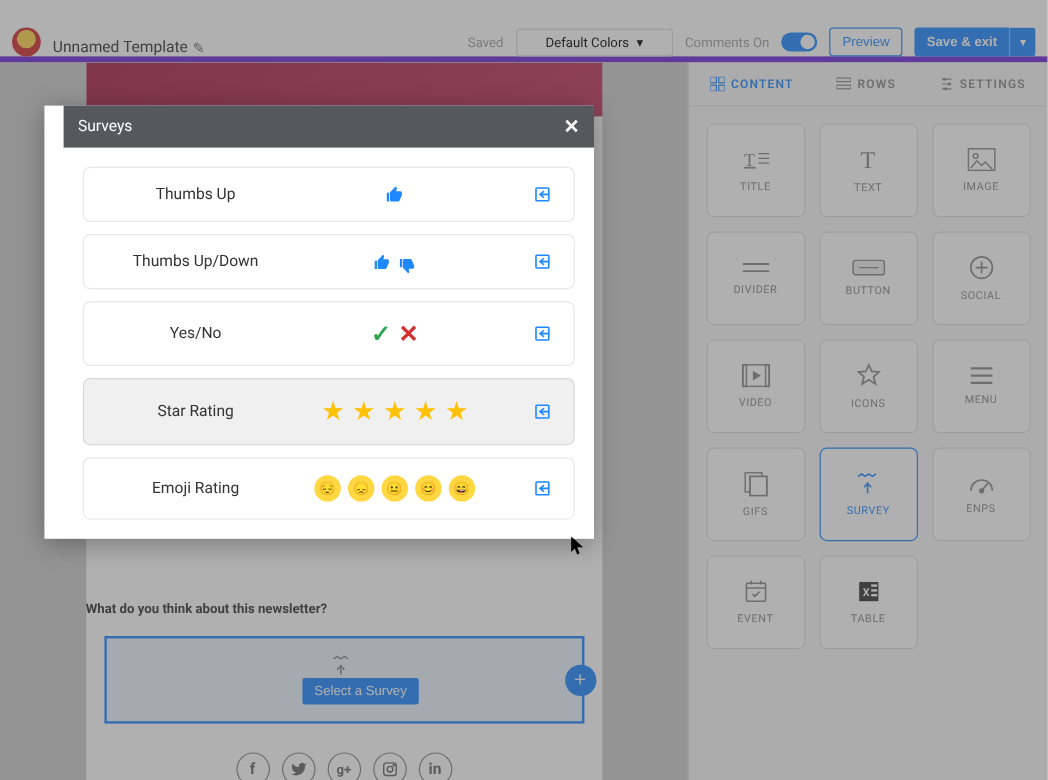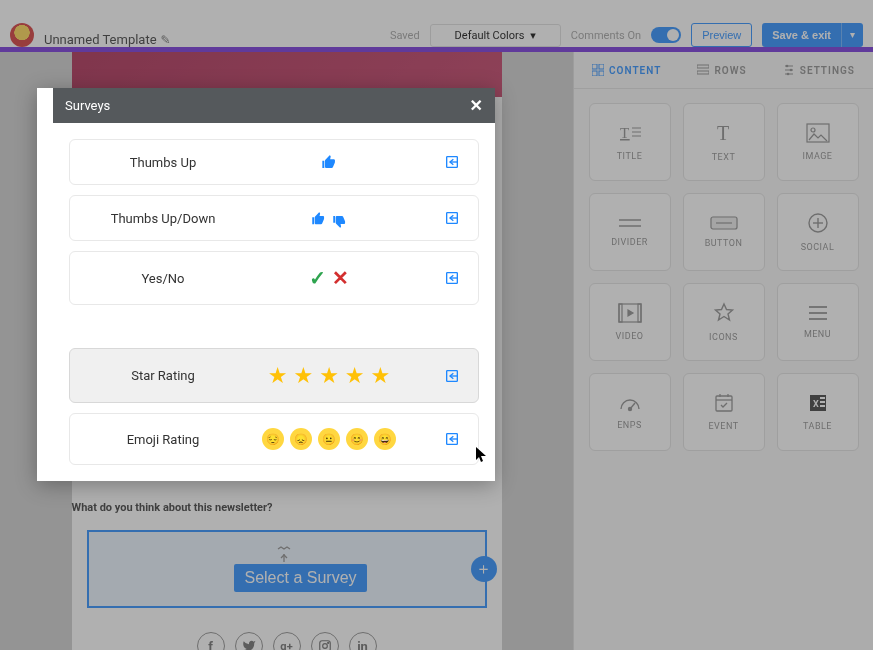--- a/index.html
+++ b/index.html
@@ -23,21 +23,21 @@
 
 .main { display: flex; height: calc(650px - 36px); }
 .canvas-area { flex: 1; background: #ccc; position: relative; overflow: hidden; padding-top: 0; }
 .canvas { background: #fff; margin: 0 auto; width: 430px; position: relative; }
 .hero { height: 45px; background: linear-gradient(135deg, #a8214b, #c0355e); }
 .newsletter-title { text-align: center; font-family: Georgia, serif; font-size: 17px; color: #333; padding: 10px 0 6px; }
 .newsletter-q { font-size: 11px; color: #333; font-weight: bold; padding: 8px 0; margin-top: 360px; }
 .embed-box { margin: 8px 15px; border: 2px solid #1e88ff; background: #eaf4ff; padding: 14px; text-align: center; position: relative; }
 .embed-icon { font-size: 14px; color: #666; }
 .embed-text { font-size: 10px; color: #666; margin: 4px 0 6px; }
-.select-survey-btn { background: #1e88ff; color: #fff; border: none; padding: 5px 10px; font-size: 16px; border-radius: 2px; cursor: pointer; margin-left: 28px; }
+.select-survey-btn { background: #1e88ff; color: #fff; border: none; padding: 5px 10px; font-size: 11px; border-radius: 2px; cursor: pointer; margin-left: 28px; }
 .add-fab { position: absolute; right: -12px; top: 50%; transform: translateY(-50%); width: 26px; height: 26px; border-radius: 50%; background: #1e88ff; color: #fff; display: flex; align-items: center; justify-content: center; font-size: 16px; cursor: pointer; }
 .social-row { display: flex; justify-content: center; gap: 10px; padding: 16px 0; }
 .social-row .s { width: 28px; height: 28px; border: 1.5px solid #888; border-radius: 50%; display: flex; align-items: center; justify-content: center; font-size: 13px; color: #666; font-weight: bold; }
 
 
 .panel { width: 300px; background: #f7f7f7; border-left: 1px solid #ddd; }
 .panel-tabs { display: flex; justify-content: space-around; padding: 12px 0; border-bottom: 1px solid #e0e0e0; font-size: 10px; color: #888; letter-spacing: 1px; }
 .panel-tab { display: flex; align-items: center; gap: 5px; cursor: pointer; font-weight: 600; }
 .panel-tab.active { color: #1e88ff; }
 .tab-icon { width: 12px; height: 12px; }
@@ -49,21 +49,21 @@
 
 
 .dim { position: absolute; inset: 0; background: rgba(80,80,80,0.45); }
 
 
 .modal { position: absolute; left: 37px; top: 88px; width: 458px; background: #fff; box-shadow: 0 4px 20px rgba(0,0,0,.3); padding-left: 16px; }
 .modal-head { background: #55595c; color: #fff; padding: 8px 12px; display: flex; justify-content: space-between; align-items: center; font-size: 13px; }
 .modal-close { cursor: pointer; font-size: 16px; font-weight: bold; }
 .modal-body { padding: 16px; display: flex; flex-direction: column; gap: 10px; text-align: center; }
 .survey-row { border: 1px solid #e8e8e8; border-radius: 6px; padding: 14px 18px; display: grid; grid-template-columns: 150px 1fr 40px; align-items: center; font-size: 13px; color: #333; cursor: pointer; background: #fff; }
-.survey-row.hover { background: #f0f0f0; border-color: #d8d8d8; margin-top: 33px; }
+.survey-row.hover { background: #f0f0f0; border-color: #d8d8d8; }
 .survey-icons { display: flex; gap: 6px; align-items: center; justify-content: center; }
 .insert-icn { color: #1e88ff; font-size: 15px; justify-self: end; }
 .thumb-up { color: #1e88ff; font-size: 15px; }
 .thumb-down { color: #1e88ff; font-size: 15px; transform: scaleY(-1) translateY(-3px); }
 .check { color: #2ea44f; font-size: 20px; font-weight: bold; }
 .x { color: #d32f2f; font-size: 20px; font-weight: bold; }
 .star { color: #ffc107; font-size: 22px; }
 .emoji { width: 22px; height: 22px; border-radius: 50%; background: #ffd740; display: inline-flex; align-items: center; justify-content: center; font-size: 11px; }
 .cursor-ptr { position: absolute; left: 438px; top: 358px; font-size: 14px; color: #000; pointer-events: none; }
 
@@ -243,20 +243,40 @@
             <svg width="20" height="16" viewBox="0 0 20 16" stroke="#888" stroke-width="1.8">
               <line x1="1" y1="2" x2="19" y2="2"></line>
               <line x1="1" y1="8" x2="19" y2="8"></line>
               <line x1="1" y1="14" x2="19" y2="14"></line>
             </svg>
           </div>
           <span>MENU</span>
         </div>
         <div class="block">
           <div class="bi">
+            <svg width="22" height="22" viewBox="0 0 22 22" fill="none" stroke="#888" stroke-width="1.2">
+              <rect x="2" y="2" width="14" height="16"></rect>
+              <rect x="6" y="5" width="14" height="16" fill="#fff"></rect>
+              <rect x="6" y="5" width="14" height="16"></rect>
+            </svg>
+          </div>
+          <span>GIFS</span>
+        </div>
+        <div class="block selected">
+          <div class="bi">
+            <svg width="24" height="20" viewBox="0 0 24 20">
+              <path d="M3 4l3-2 3 2 3-2 3 2 3-2" stroke="currentColor" fill="none" stroke-width="1.3"></path>
+              <path d="M11 9v9" stroke="currentColor" stroke-width="1.3"></path>
+              <path d="M8 13l3-3 3 3" stroke="currentColor" fill="none" stroke-width="1.3"></path>
+            </svg>
+          </div>
+          <span>SURVEY</span>
+        </div>
+        <div class="block">
+          <div class="bi">
             <svg width="24" height="18" viewBox="0 0 24 18" fill="none" stroke="#888" stroke-width="1.4">
               <path d="M3 15a9 9 0 0118 0"></path>
               <line x1="12" y1="15" x2="17" y2="9"></line>
               <circle cx="12" cy="15" r="1.5" fill="#888"></circle>
             </svg>
           </div>
           <span>ENPS</span>
         </div>
         <div class="block">
           <div class="bi">

